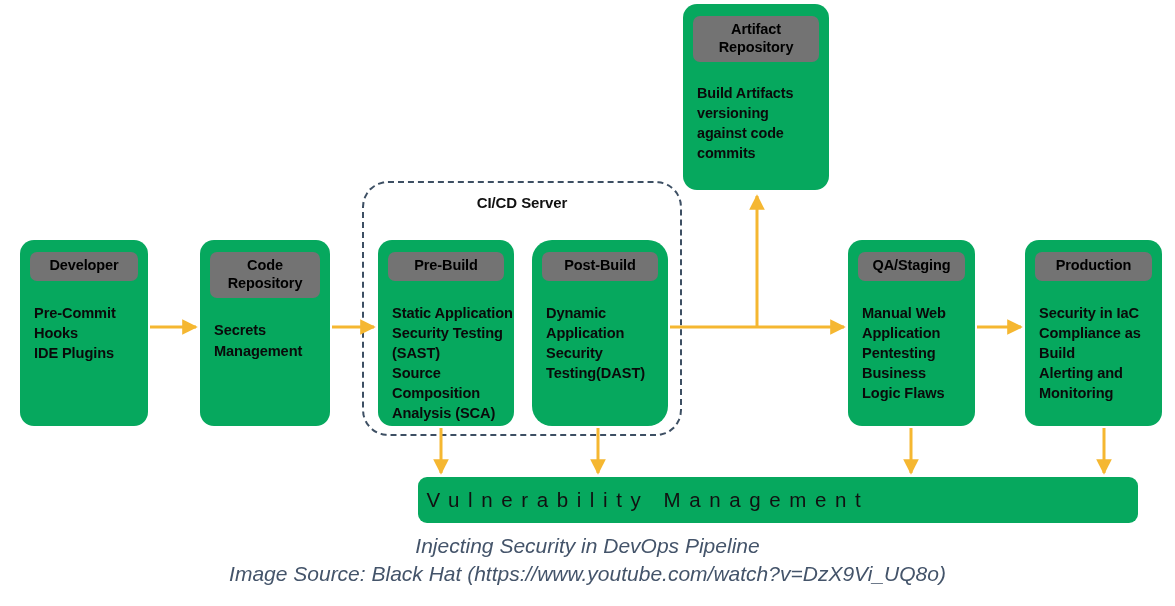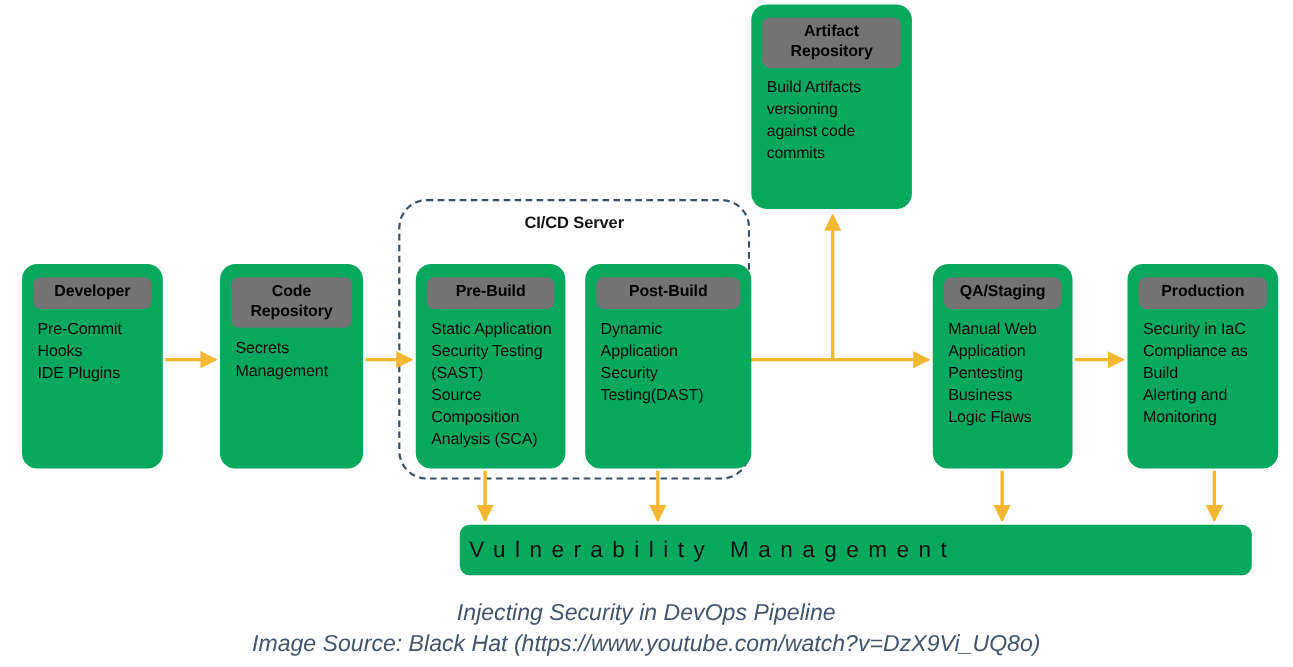--- a/index.html
+++ b/index.html
@@ -36,34 +36,35 @@
     color: #000000;
     font-weight: bold;
     font-size: 14.5px;
     text-align: center;
     border-radius: 7px;
     padding: 5px 4px 6px 4px;
     line-height: 1.22;
     letter-spacing: -0.1px;
   }
   .node-body {
-    margin-top: 9px;
+    margin-top: 22px;
     padding-left: 4px;
     color: #0a0a0a;
     font-size: 14.6px;
     line-height: 1.38;
     letter-spacing: -0.1px;
+    font-weight: bold;
   }
   .node-body div { white-space: nowrap; }
 
   
   #node-developer      { left: 20px;   top: 240px; width: 128px; height: 186px; }
   #node-code-repo      { left: 200px;  top: 240px; width: 130px; height: 186px; }
   #node-pre-build      { left: 378px;  top: 240px; width: 136px; height: 186px; }
-  #node-post-build     { left: 532px;  top: 240px; width: 151px; height: 186px; }
+  #node-post-build     { left: 532px;  top: 240px; width: 136px; height: 186px; border-radius: 20px; }
   #node-qa-staging     { left: 848px;  top: 240px; width: 127px; height: 186px; }
   #node-production     { left: 1025px; top: 240px; width: 137px; height: 186px; }
   #node-artifact-repo  { left: 683px;  top: 4px;   width: 146px; height: 186px; }
 
   #node-artifact-repo .node-body { font-size: 14.4px; }
 
   
   #cicd-container {
     position: absolute;
     left: 362px;
@@ -111,21 +112,21 @@
     font-weight: 400;
   }
 
   
   #arrows { position: absolute; left:0; top:0; width:1175px; height:606px; z-index: 2; }
 
   
   #caption {
     position: absolute;
     left: 0;
-    top: 544px;
+    top: 532px;
     width: 1175px;
     text-align: center;
     color: #44546a;
     font-style: italic;
     font-size: 21px;
     line-height: 1.33;
     font-family: "Liberation Sans", sans-serif;
   }
   #caption div { white-space: nowrap; }
 </style>

